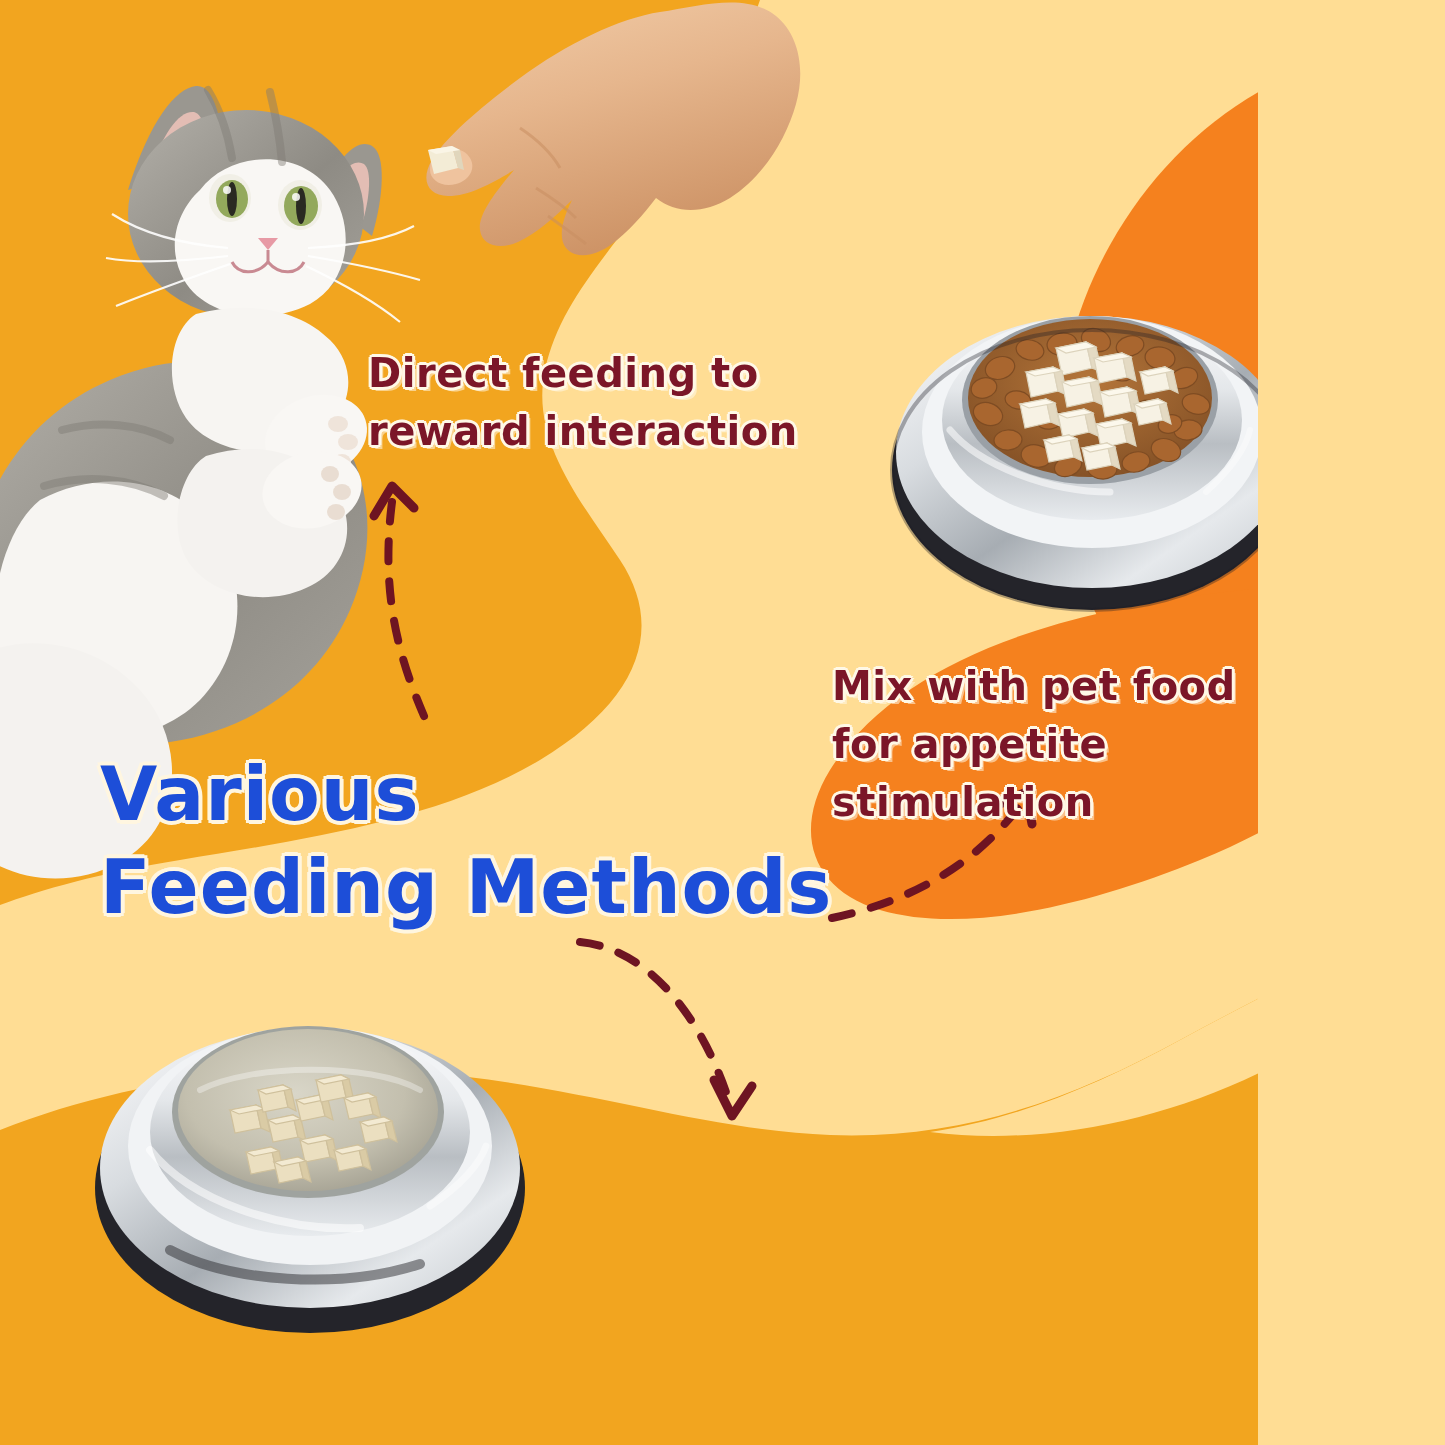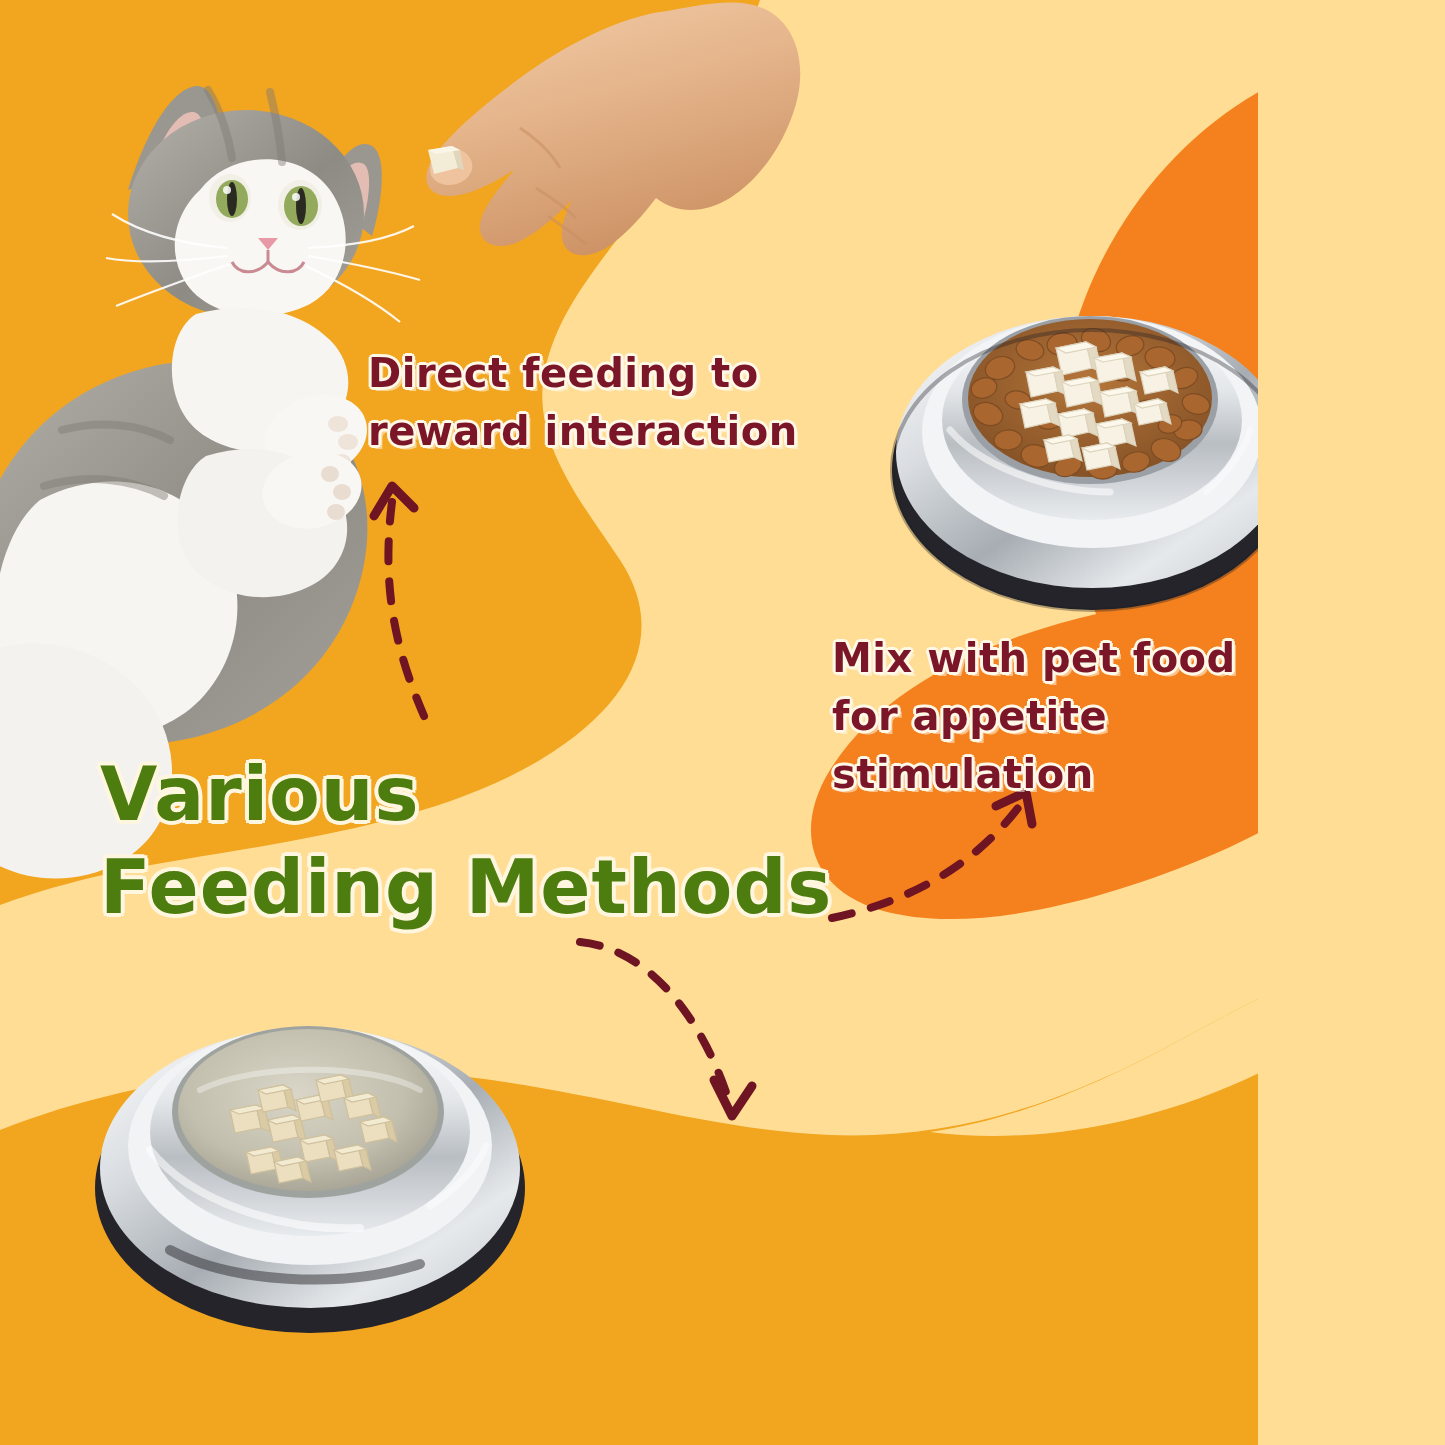--- a/index.html
+++ b/index.html
@@ -27,30 +27,30 @@
     letter-spacing:0.5px;
     white-space:pre-line;
     text-shadow:
        3px  0 0 #FFF8E6, -3px  0 0 #FFF8E6,
        0  3px 0 #FFF8E6,  0 -3px 0 #FFF8E6,
        2px 2px 0 #FFF8E6, -2px 2px 0 #FFF8E6,
        2px -2px 0 #FFF8E6, -2px -2px 0 #FFF8E6,
        4px 4px 0 rgba(255,248,230,.55);
   }
   #callout-direct{ left:368px; top:344px;  font-size:40px; }
-  #callout-mix   { left:832px; top:629px;  font-size:40px; }
+  #callout-mix   { left:832px; top:657px;  font-size:40px; }
   #callout-soak  { left:552px; top:1138px; font-size:40px; }
 
   #main-title{
     position:absolute;
     left:100px; top:748px;
     font-size:74px;
     font-weight:bold;
     line-height:1.25;
-    color:#4d7c0f;
+    color:#1d4ed8;
     white-space:pre-line;
     letter-spacing:1px;
     font-family:"DejaVu Sans", sans-serif;
     text-shadow:
        4px  0 0 #FFF6E0, -4px  0 0 #FFF6E0,
        0  4px 0 #FFF6E0,  0 -4px 0 #FFF6E0,
        3px 3px 0 #FFF6E0, -3px 3px 0 #FFF6E0,
        3px -3px 0 #FFF6E0, -3px -3px 0 #FFF6E0;
   }
 </style>

